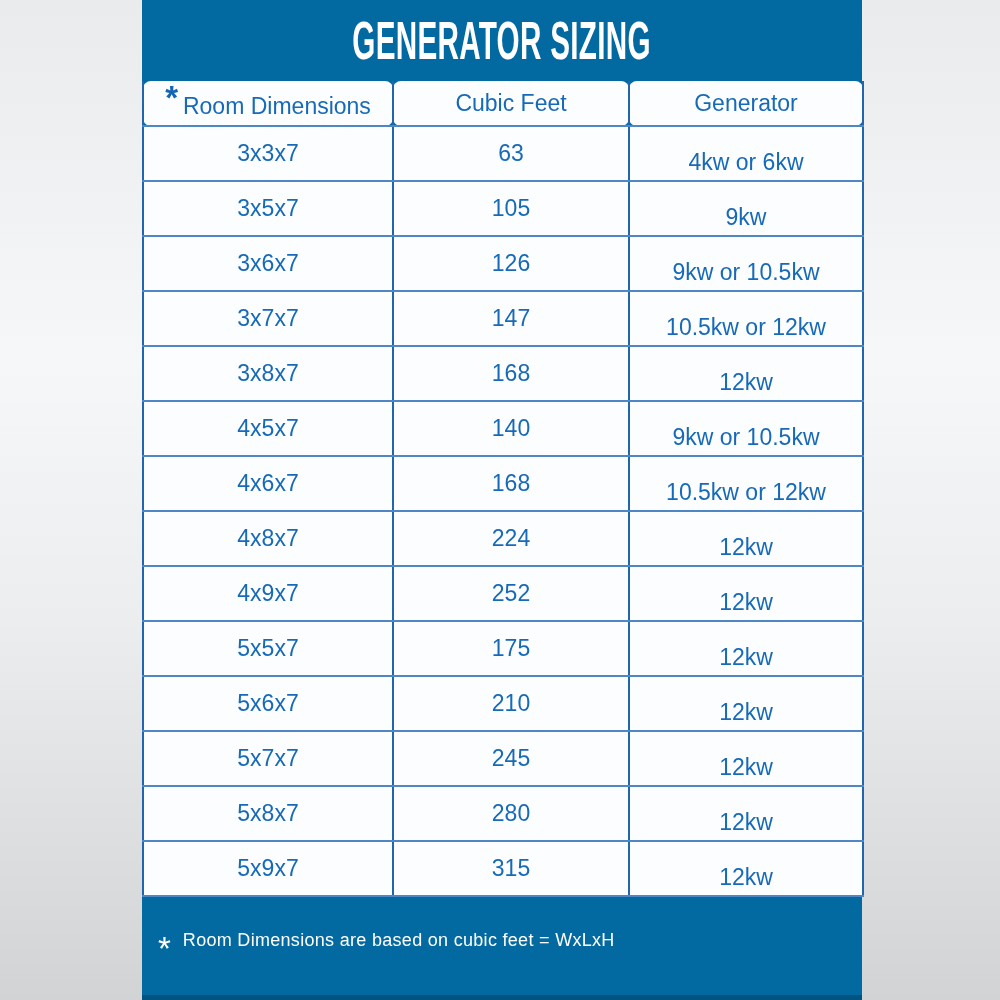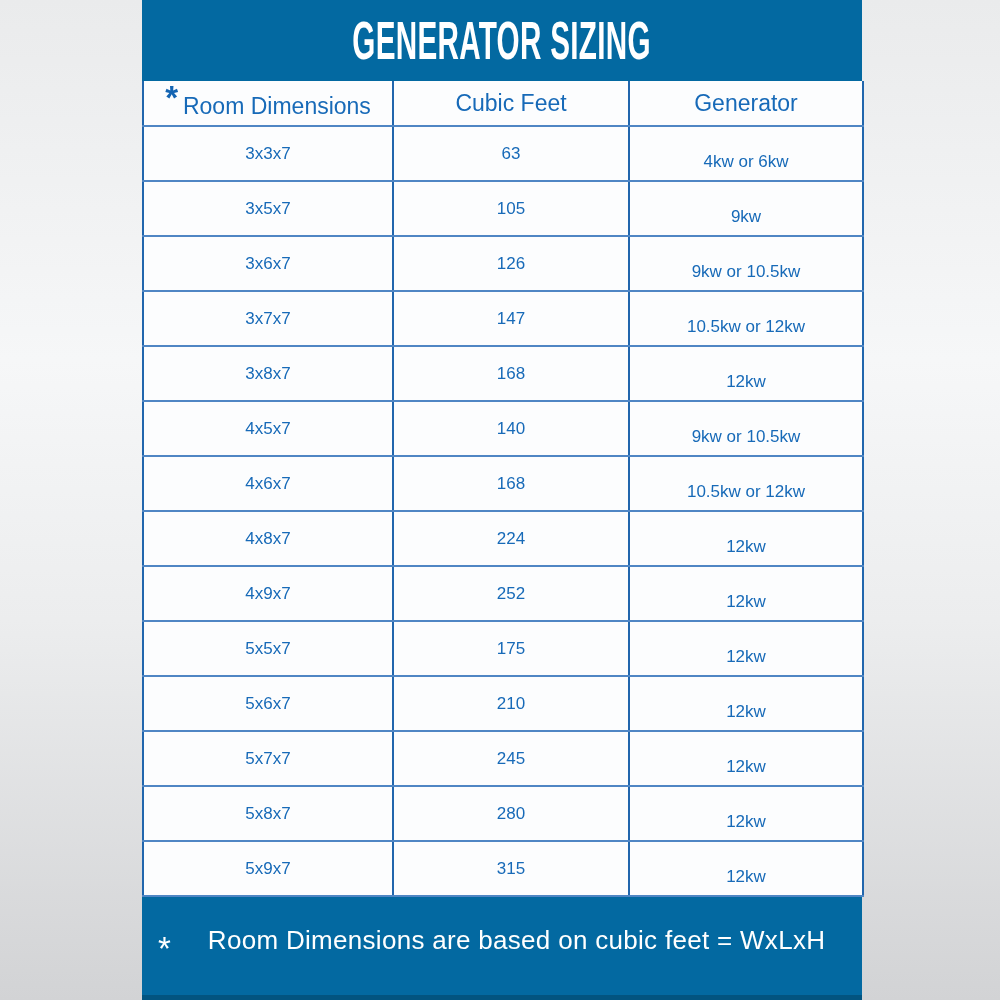--- a/index.html
+++ b/index.html
@@ -53,22 +53,22 @@
     background: #fcfdfe;
     vertical-align: middle;
     text-align: center;
     color: #176ab8;
     border-left: 2px solid #2166ad;
     border-right: 2px solid #2166ad;
     border-bottom: 2px solid #4f86c4;
     overflow: hidden;
     white-space: nowrap;
   }
-  th { font-size: 23px; font-weight: normal; height: 45px; }
-  td { font-size: 17px; }
+  th { font-size: 23px; font-weight: normal; height: 45px; border-radius: 8px; }
+  td { font-size: 23px; }
   td.c2 { padding-top: 17px; }
   .hdr-ast {
     font-size: 33px;
     font-weight: bold;
     position: relative;
     top: -5px;
     margin-right: 5px;
     color: #1465b3;
   }
   .footer-band {
@@ -79,21 +79,21 @@
     padding-bottom: 16px;
     color: #ffffff;
   }
   .foot-ast {
     font-size: 33px;
     position: relative;
     top: 8px;
     margin-right: 12px;
     line-height: 0;
   }
-  .foot-text { font-size: 26px; letter-spacing: 0.3px; margin-left: 25px; }
+  .foot-text { font-size: 18px; letter-spacing: 0.3px; }
 </style>
 </head>
 <body>
 
 <div class="panel">
   <div class="title-band">
     <div class="title">GENERATOR SIZING</div>
   </div>
 
   <div class="table-wrap">

